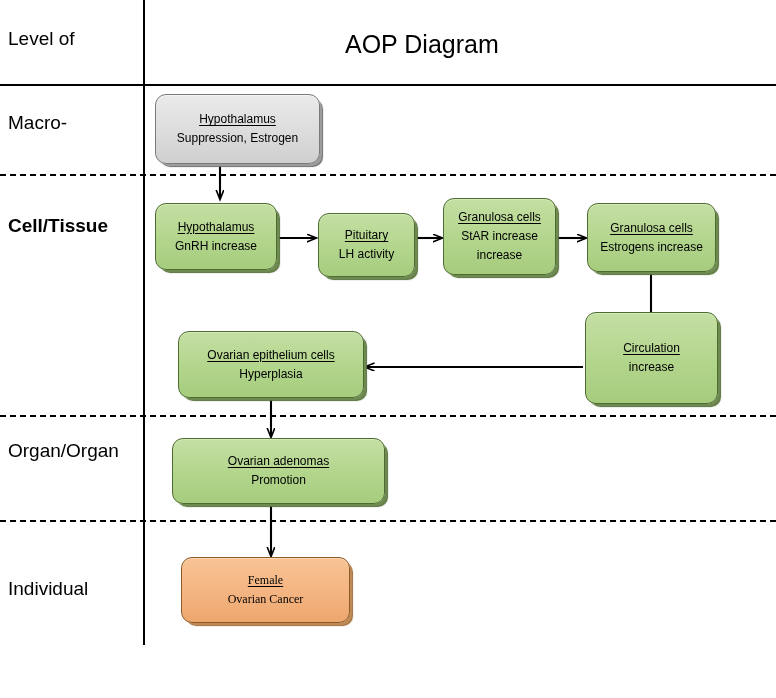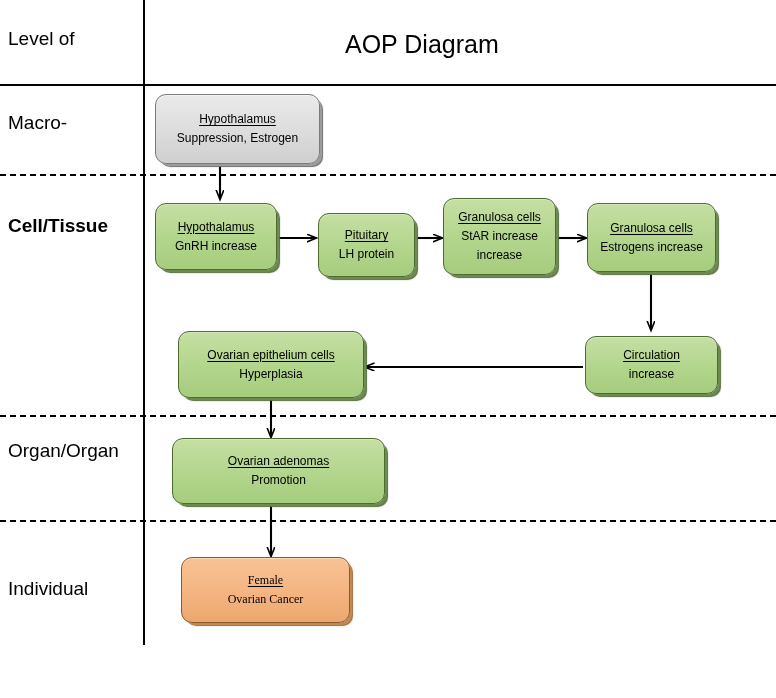--- a/index.html
+++ b/index.html
@@ -179,35 +179,35 @@
     <div class="t2">Suppression, Estrogen</div>
   </div>
 
   <div class="node green" style="left:155px; top:203px; width:122px; height:67px;">
     <div class="t1">Hypothalamus</div>
     <div class="t2">GnRH increase</div>
   </div>
 
   <div class="node green" style="left:318px; top:205px; width:97px; height:64px;margin-top:8px;">
     <div class="t1">Pituitary</div>
-    <div class="t2">LH protein</div>
+    <div class="t2">LH activity</div>
   </div>
 
   <div class="node green" style="left:443px; top:198px; width:113px; height:77px;">
     <div class="t1">Granulosa cells</div>
     <div class="t2">StAR increase</div>
     <div class="t2">increase</div>
   </div>
 
   <div class="node green" style="left:587px; top:203px; width:129px; height:69px;">
     <div class="t1">Granulosa cells</div>
     <div class="t2">Estrogens increase</div>
   </div>
 
-  <div class="node green" style="left:585px; top:336px; width:133px; height:58px;">
+  <div class="node green" style="left:585px; top:312px; width:133px; height:92px;">
     <div class="t1">Circulation</div>
     <div class="t2">increase</div>
   </div>
 
   <div class="node green" style="left:178px; top:331px; width:186px; height:67px;">
     <div class="t1">Ovarian epithelium cells</div>
     <div class="t2">Hyperplasia</div>
   </div>
 
   <div class="node green" style="left:172px; top:438px; width:213px; height:66px;">

